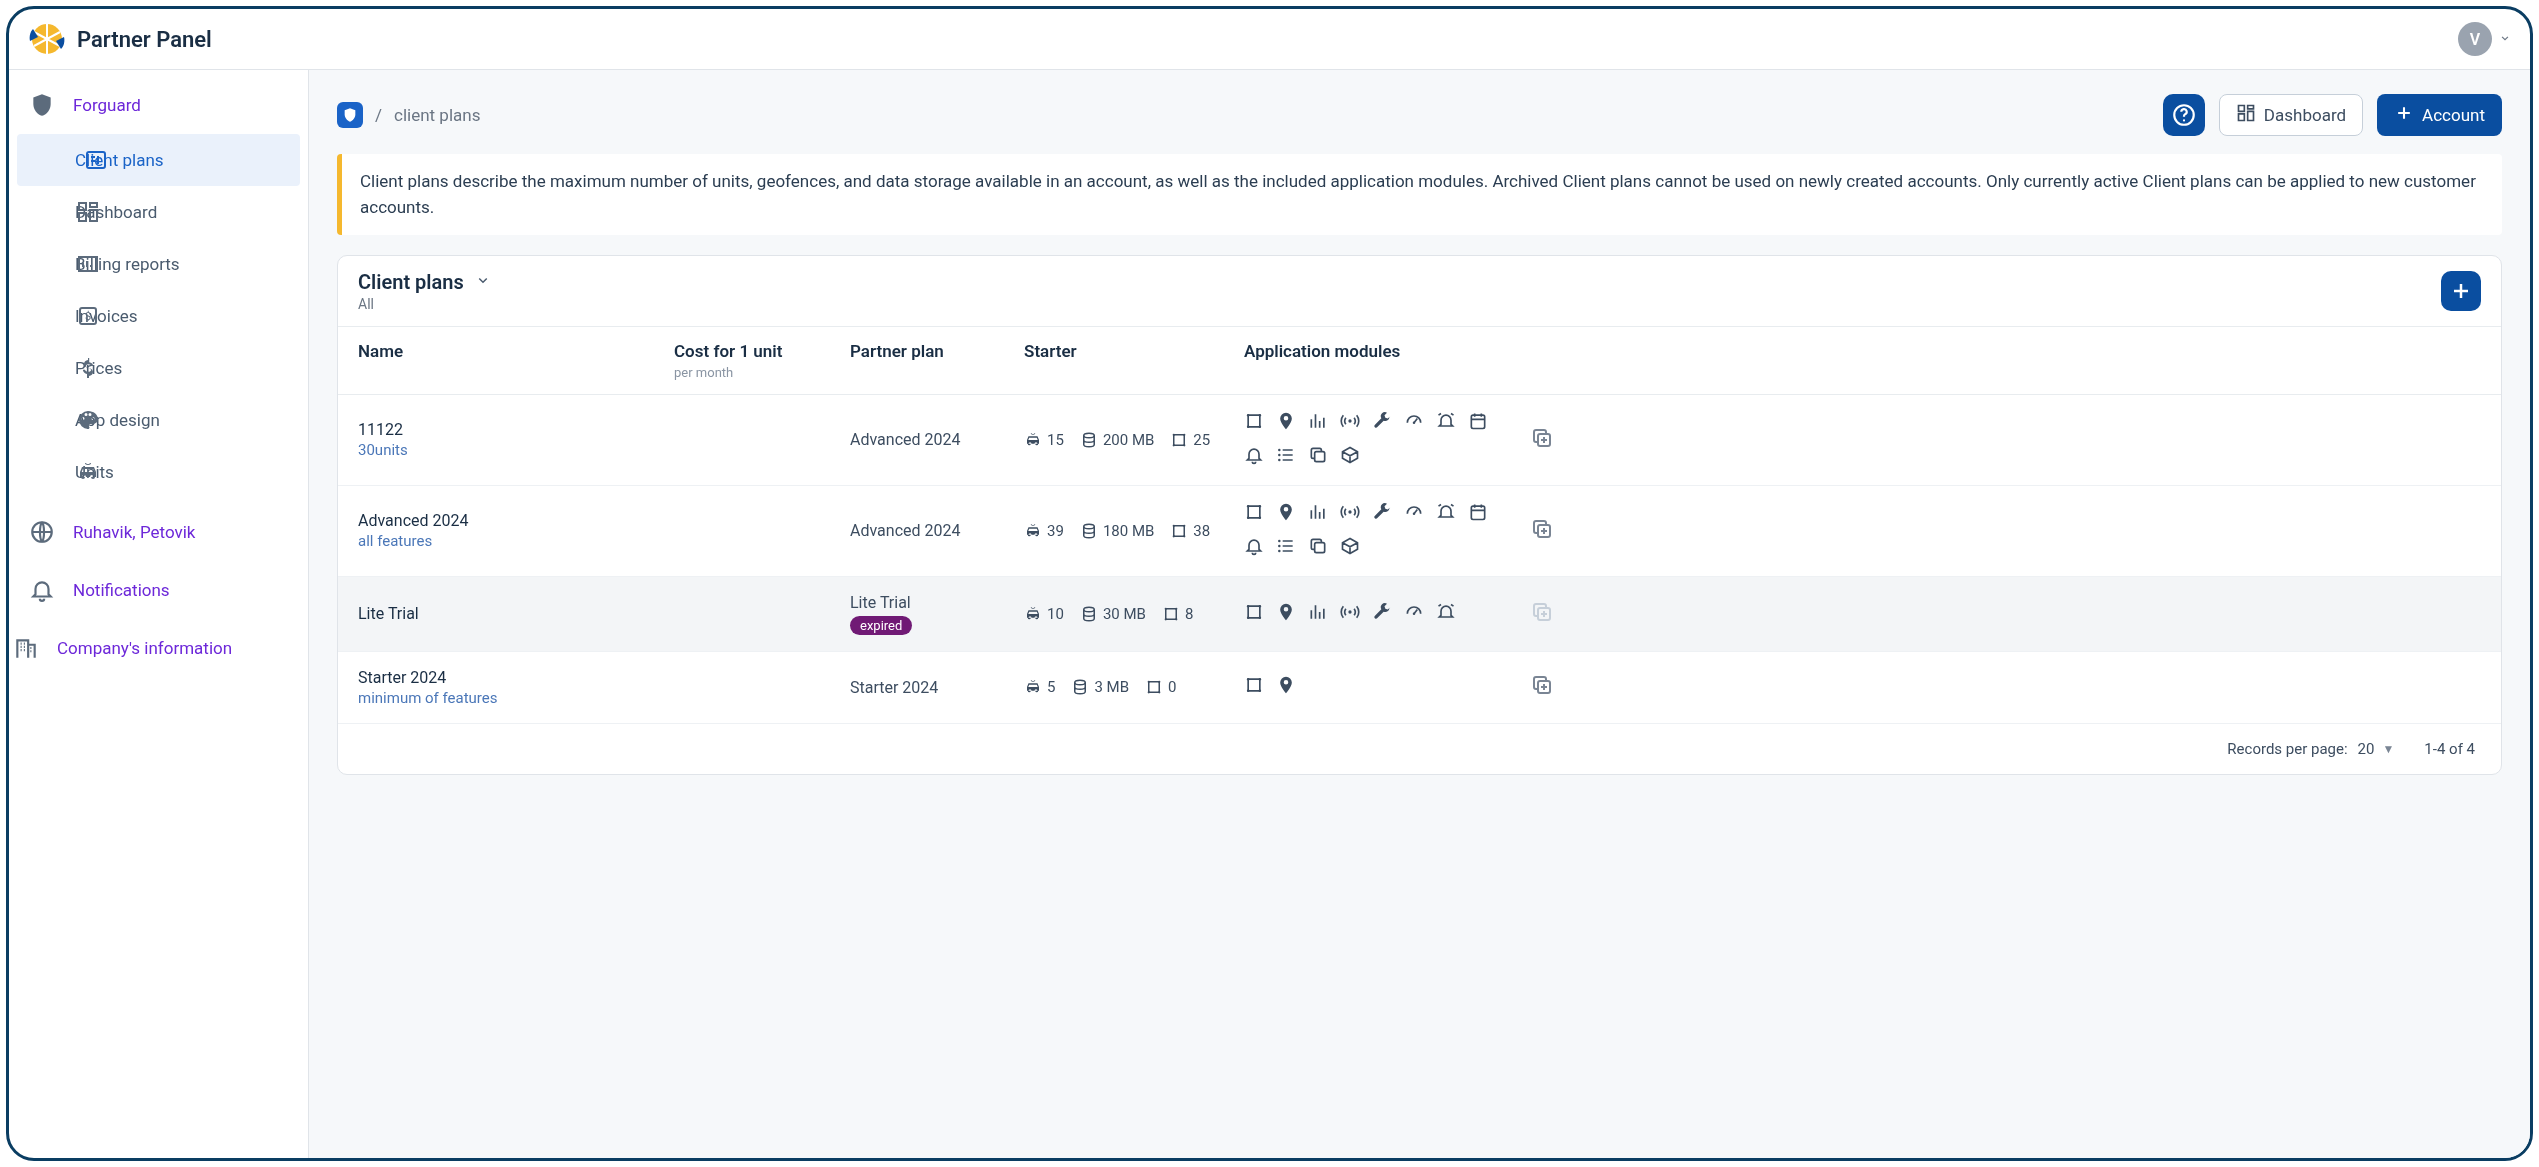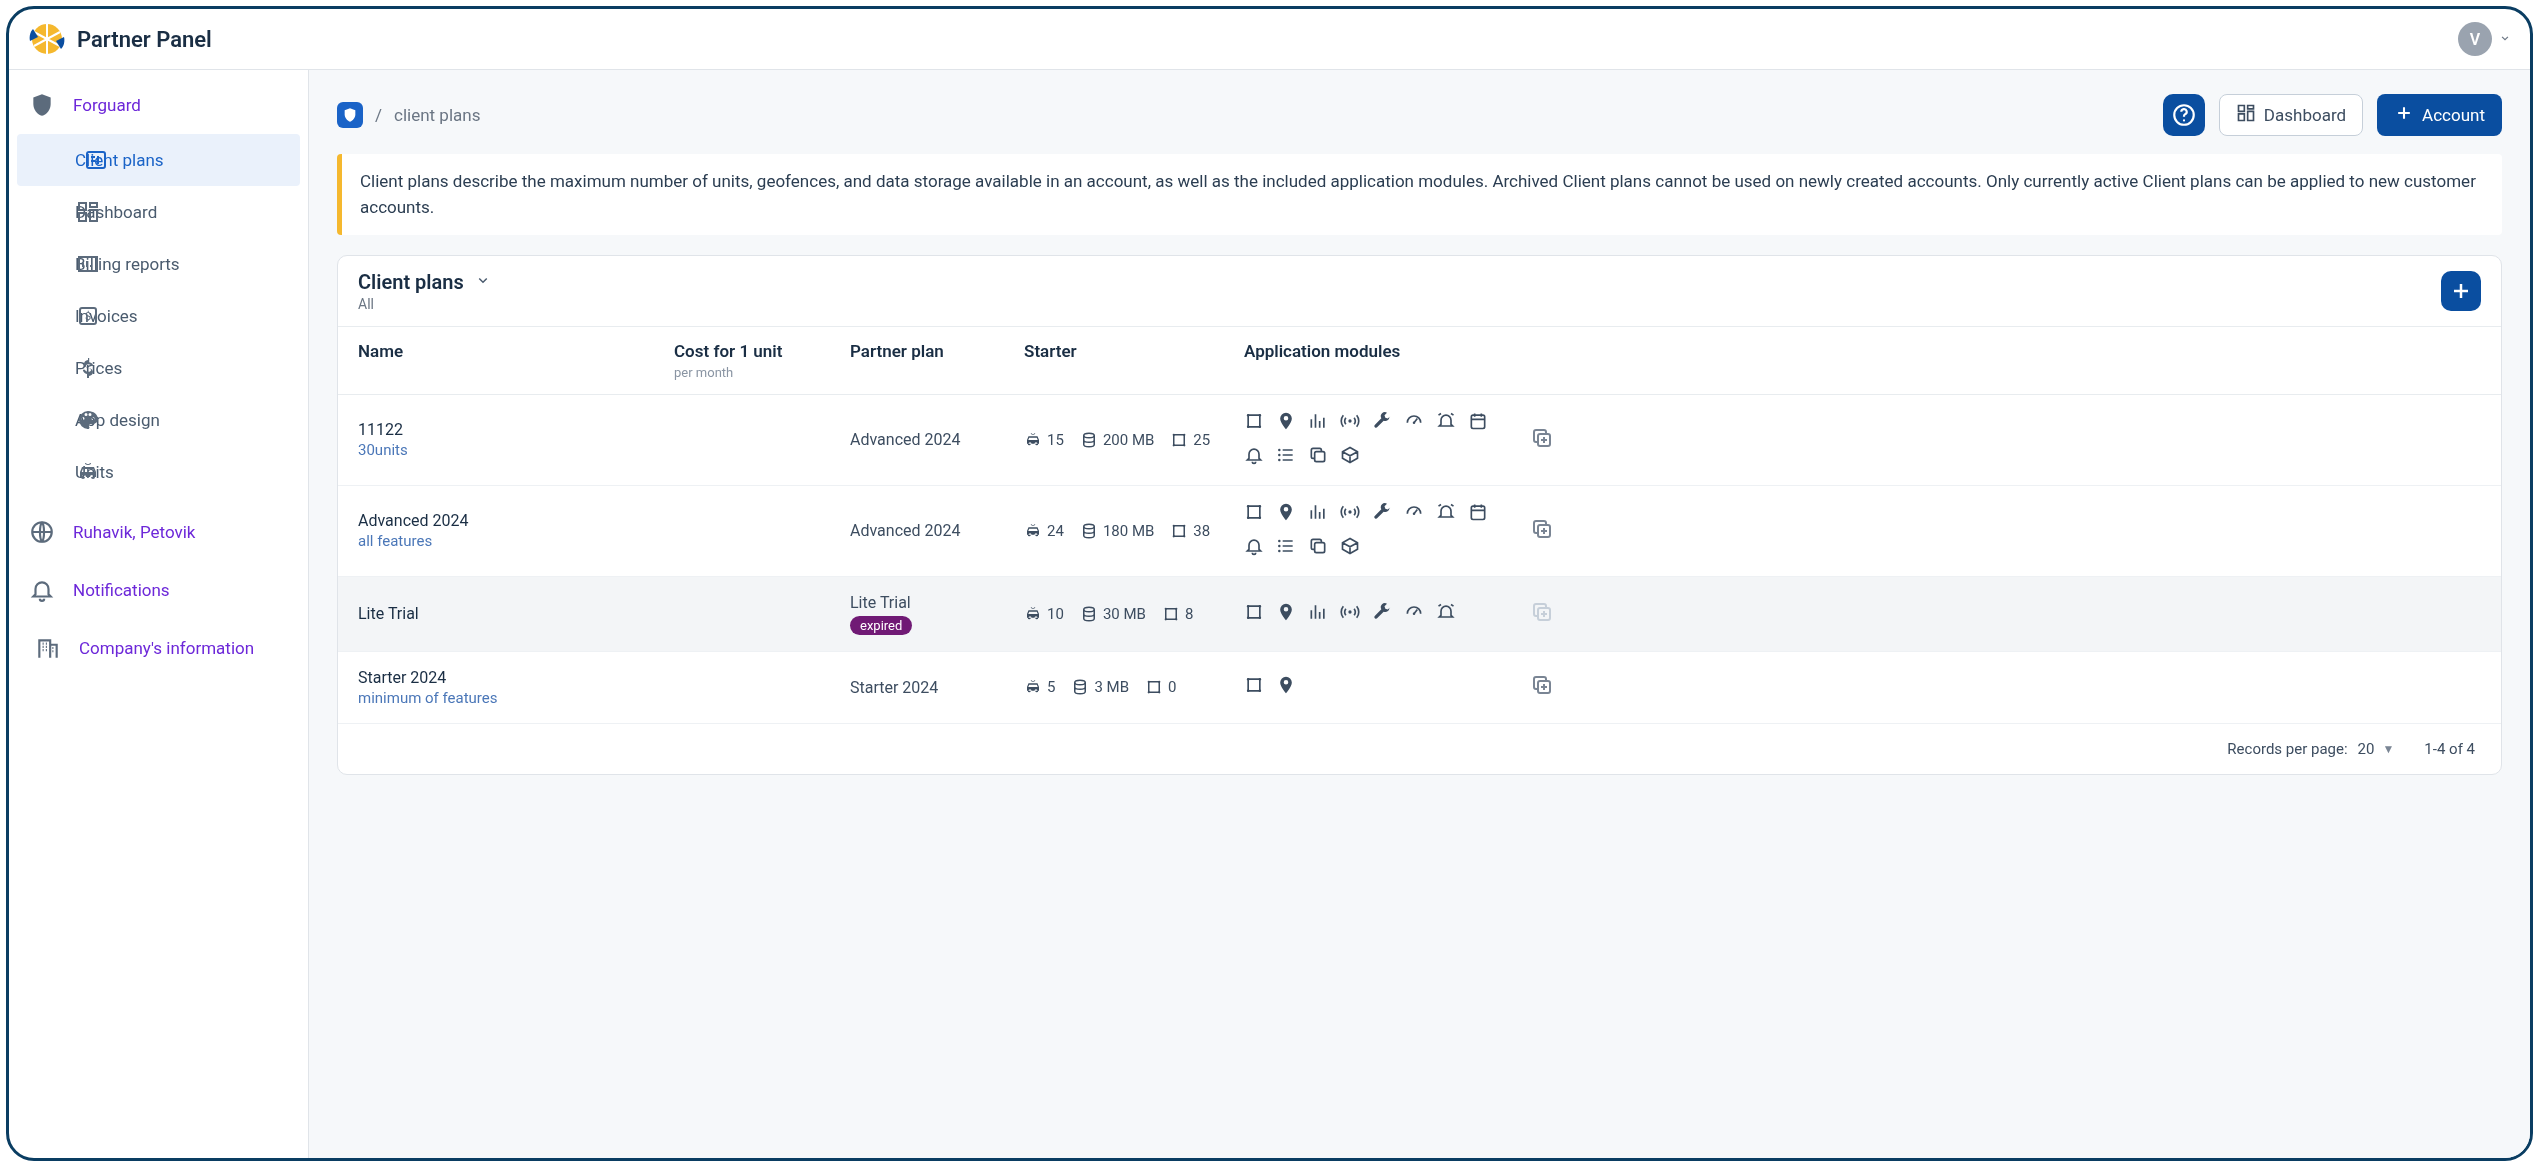--- a/index.html
+++ b/index.html
@@ -298,21 +298,21 @@
           <span>Ruhavik, Petovik</span>
         </div>
         <div class="side-section-title" style="padding-left:20px">
           <span class="side-icon">
               <svg>
                 <use href="#i-bell"></use>
               </svg>
             </span>
           <span>Notifications</span>
         </div>
-        <div class="side-section-title" style="padding-left:26px">
+        <div class="side-section-title" style="padding-left:4px">
           <span class="side-icon">
               <svg>
                 <use href="#i-building"></use>
               </svg>
             </span>
           <span>Company's information</span>
         </div>
       </div>
     </div>
 
@@ -458,21 +458,21 @@
               </div>
               <div class="td-cost"></div>
               <div class="td-plan">
                 <div>Advanced 2024</div>
               </div>
               <div class="td-quotas">
                 <span class="qitem">
                   <svg>
                     <use href="#i-car"></use>
                   </svg>
-                  <span>24</span>
+                  <span>39</span>
                 </span>
                 <span class="qitem">
                   <svg>
                     <use href="#i-db"></use>
                   </svg>
                   <span>180 MB</span>
                 </span>
                 <span class="qitem">
                   <svg>
                     <use href="#i-geo"></use>

